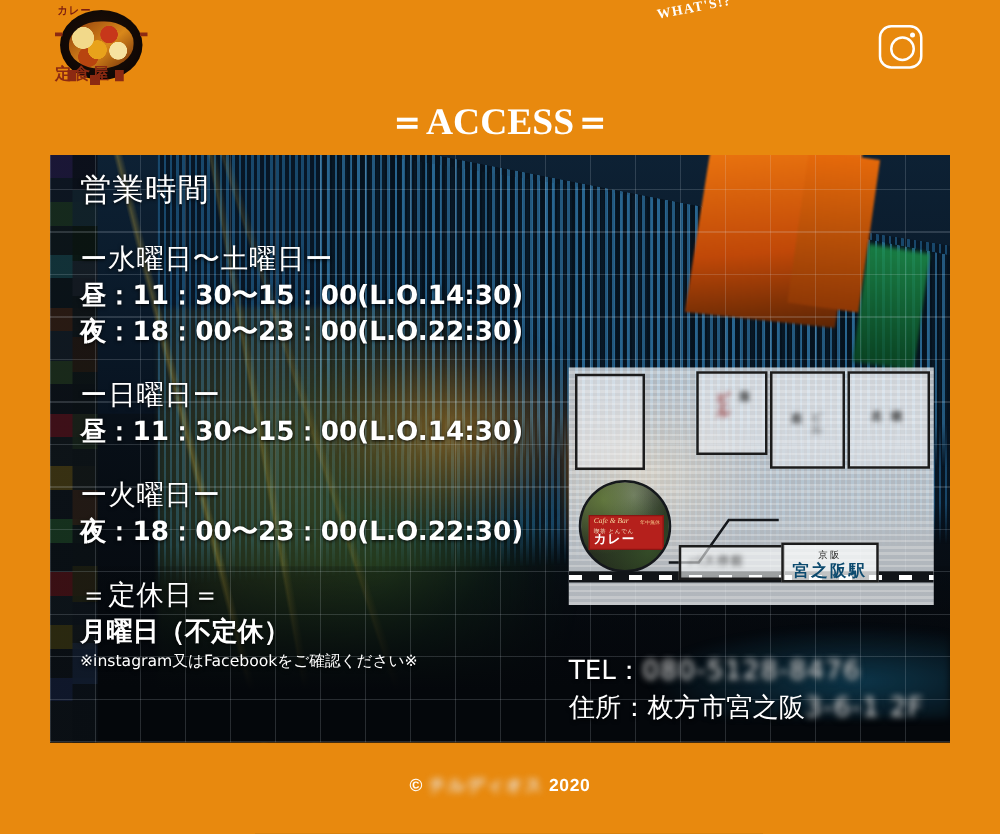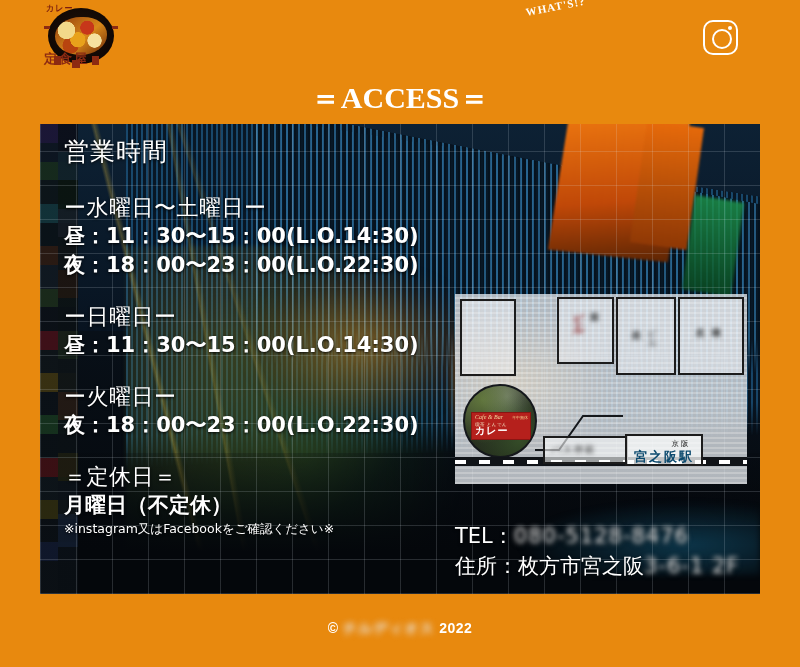--- a/index.html
+++ b/index.html
@@ -392,21 +392,21 @@
   .ml1 { left:116px; top:10px; height:52px; color:#8b1c1c; font-weight:bold; font-size:11px; }
   .ml2 { left:134px; top:10px; height:48px; }
   .ml3 { left:176px; top:28px; height:36px; }
   .ml4 { left:192px; top:28px; height:40px; }
   .ml5 { left:240px; top:26px; height:38px; }
   .ml6 { left:256px; top:26px; height:34px; }
   .ml-small { left:96px; top:150px; font-size:10px; letter-spacing:1px; }
 
   .station-sub {
     position:absolute;
-    left:17px; top:3px; width:100%;
+    left:0; top:3px; width:100%;
     text-align:center;
     font-family:Liberation Sans, sans-serif;
     font-size:7.5px;
     letter-spacing:2px;
     color:#1a1a1a;
   }
   .station-main {
     position:absolute;
     left:0; top:12px; width:100%;
     text-align:center;
@@ -609,14 +609,14 @@
     </div>
     <div class="addr-line">
       <span>住所：枚方市宮之阪</span><span class="blur-txt">3-6-1  2F</span>
     </div>
   </div>
 </div>
 
 <div class="footer">
   <span>©</span>
   <span class="blur-txt">チルディオス</span>
-  <span>2022</span>
+  <span>2020</span>
 </div>
 
 </body></html>

